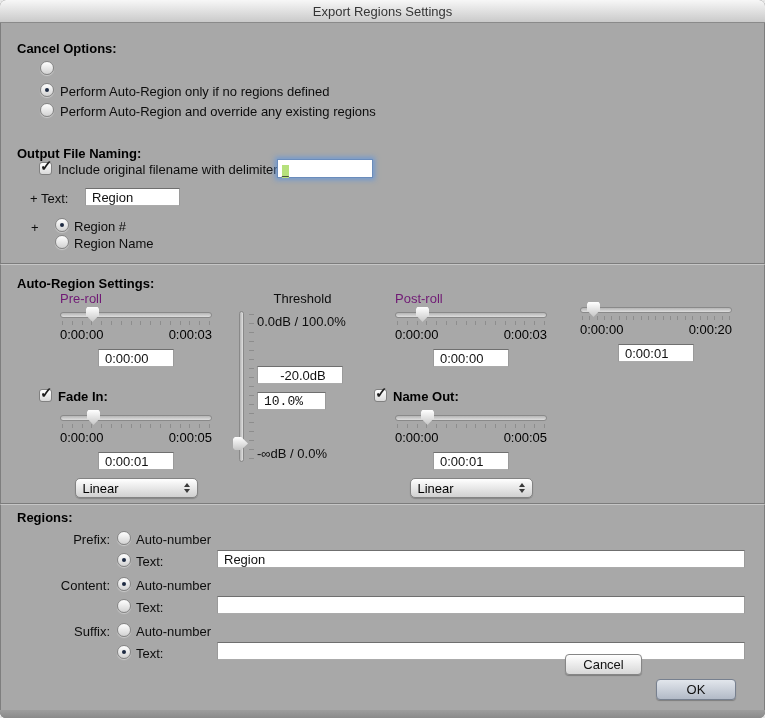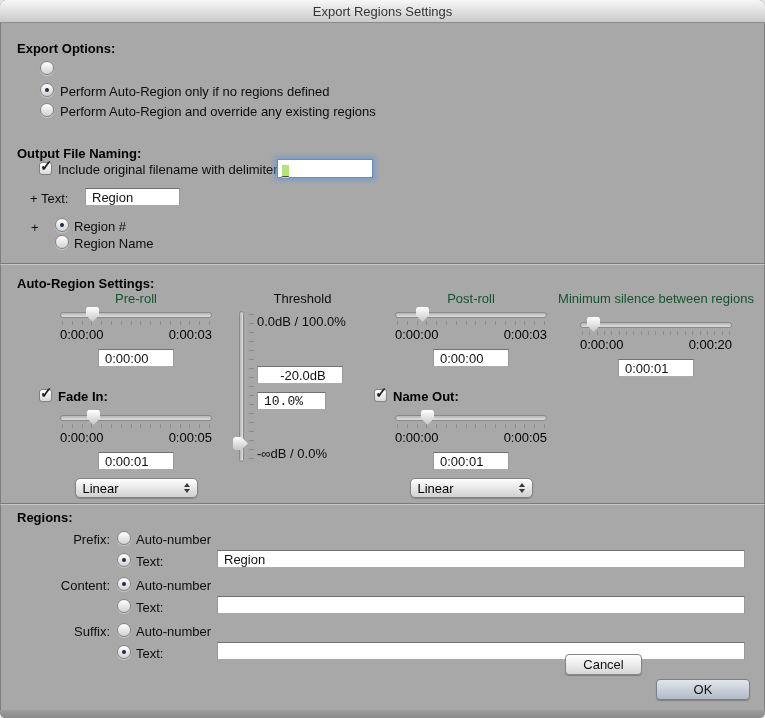--- a/index.html
+++ b/index.html
@@ -50,21 +50,21 @@
     padding:0 0 0 6px; height:18px; outline:none;
   }
   .dfield {
     box-shadow:0 0 5px 2px rgba(105,150,215,0.85);
     border-color:#6a8cbb;
     padding:2px 0 0 4px;
   }
   .selhl { display:inline-block; background:#b6e17d; min-width:7px; height:13px; line-height:11px; font-size:12px; color:#333; }
 
   .sgroup { position:absolute; width:152px; }
-  .stitle { text-align:center; white-space:nowrap; height:15px; color:#14532d; }
+  .stitle { white-space:nowrap; height:15px; color:#701a75; }
   .track {
     position:relative; margin-top:6px; height:4px; border-radius:3px;
     background:linear-gradient(#b5b5b5, #dedede);
     border:1px solid #898989;
   }
   .fgroup .track { margin-top:6px; }
   .track.low { margin-top:16px; }
   .hthumb {
     position:absolute; top:-6px; width:13px; height:15px;
     background:linear-gradient(#ffffff, #c6c6c6);
@@ -119,21 +119,21 @@
 </style>
 </head>
 <body>
 
 <div class="window">
 
   <div class="titlebar">
     <span>Export Regions Settings</span>
   </div>
 
-  <div class="hdr" style="left:17px;top:41px">Export Options:</div>
+  <div class="hdr" style="left:17px;top:41px">Cancel Options:</div>
   <span class="radio" style="left:40px;top:61px"></span>
   <span class="radio sel" style="left:40px;top:83px"></span>
   <span class="lbl" style="left:60px;top:84px">Perform Auto-Region only if no regions defined</span>
   <span class="radio" style="left:40px;top:103px"></span>
   <span class="lbl" style="left:60px;top:104px">Perform Auto-Region and override any existing regions</span>
 
   <div class="hdr" style="left:17px;top:146px">Output File Naming:</div>
   <span class="checkbox checked" style="left:39px;top:162px"></span>
   <span class="lbl" style="left:58px;top:162px">Include original filename with delimiter:</span>
   <div class="field dfield" style="left:277px;top:159px;width:96px;height:19px"><span class="selhl">_</span></div>
@@ -230,21 +230,20 @@
         <i></i>
       </div>
     <div class="range">
       <span>0:00:00</span>
       <span>0:00:03</span>
     </div>
     <input class="field tfield" spellcheck="false" value="0:00:00" style="">
   </div>
 
   <div class="sgroup" style="left:580px;top:291px">
-    <div class="stitle" style="position:relative;left:50%;transform:translateX(-50%);display:inline-block;width:auto">Minimum silence between regions</div>
     <div class="track low">
         <div class="hthumb" style="left:6px"></div>
       </div>
     <div class="ticks">
         <i></i>
         <i></i>
         <i></i>
         <i></i>
         <i></i>
         <i></i>
@@ -366,16 +365,16 @@
   <input class="field" style="left: 217px; top: 596px; width: 528px;" spellcheck="false" value="">
 
   <span class="nlabel" style="left:15px;top:624px">Suffix:</span>
   <span class="radio" style="left:117px;top:623px"></span>
   <span class="lbl" style="left:136px;top:624px">Auto-number</span>
   <span class="radio sel" style="left:117px;top:645px"></span>
   <span class="lbl" style="left:136px;top:646px">Text:</span>
   <input class="field" style="left: 217px; top: 642px; width: 528px;" spellcheck="false" value="">
 
   <div class="btn cancel" style="left:565px;top:654px;width:77px">Cancel</div>
-  <div class="btn ok" style="left:656px;top:679px;width:94px">OK</div>
+  <div class="btn ok" style="left:656px;top:679px;width:80px">OK</div>
 
   <div class="bottom-strip"></div>
 </div>
 
 </body></html>

